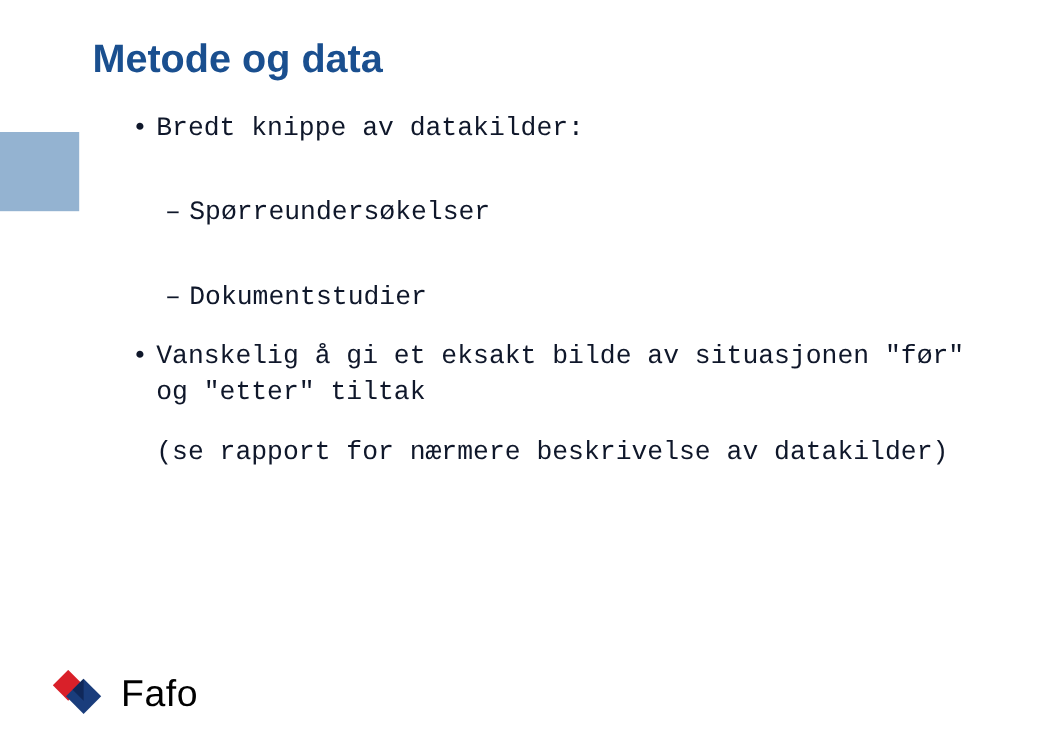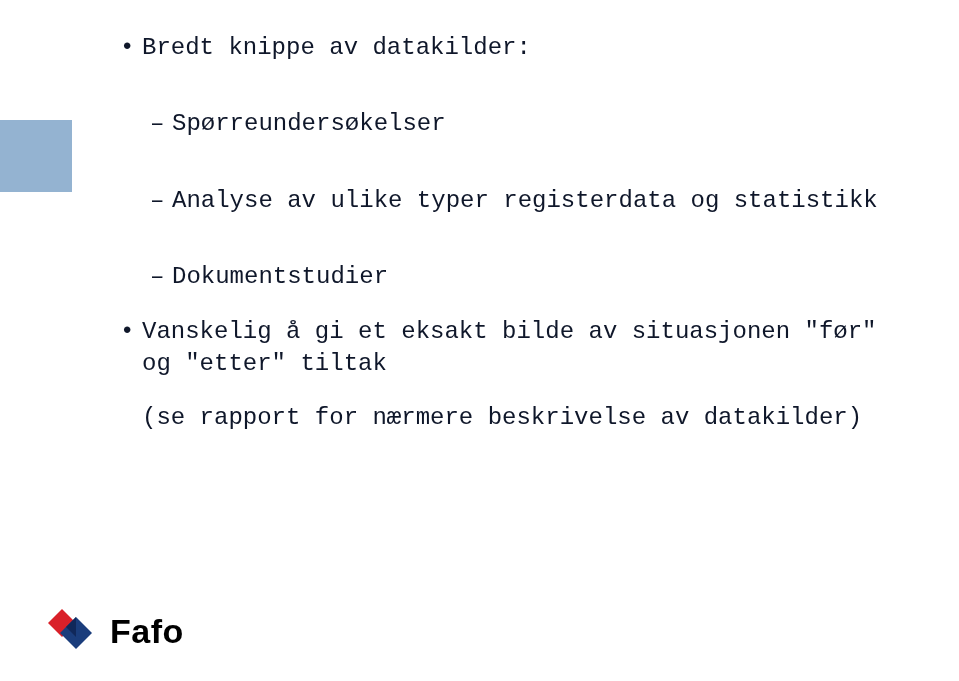--- a/index.html
+++ b/index.html
@@ -102,40 +102,40 @@
     }
 
     .logo-mark {
       width: 52px;
       height: 44px;
       position: relative;
     }
 
     .logo-text {
       font-size: 34px;
-      font-weight: bold;
+      font-weight: normal;
       color: #000000;
       letter-spacing: 0.5px;
     }
   </style>
 </head>
 <body>
 
 <div class="slide">
 
   <div class="decoration"></div>
 
+  <h1 class="title">Metode og data</h1>
 
   <div class="content">
     <ul class="bullet-list">
       <li>
         <span>Bredt knippe av datakilder:</span>
         <ul class="sub-list">
           <li>Spørreundersøkelser</li>
-          <li>Analyse av ulike typer registerdata og statistikk</li>
           <li>Dokumentstudier</li>
         </ul>
       </li>
       <li>Vanskelig å gi et eksakt bilde av situasjonen "før" og "etter" tiltak</li>
     </ul>
     <div class="footnote">(se rapport for nærmere beskrivelse av datakilder)</div>
   </div>
 
   <div class="logo-container">
     <div class="logo-mark">

